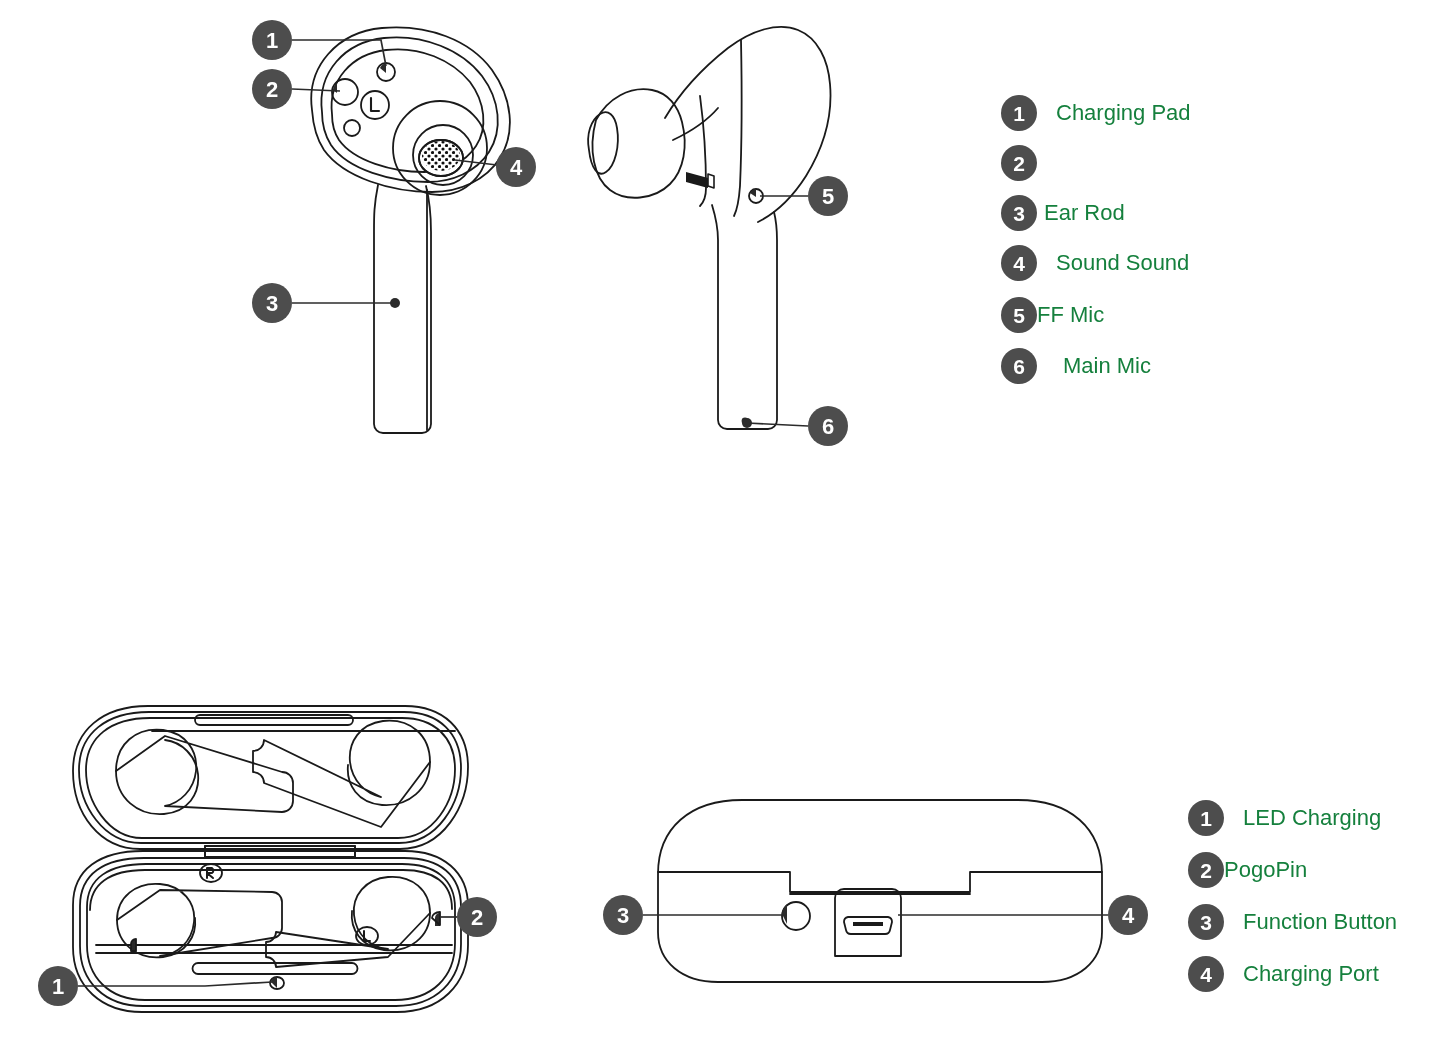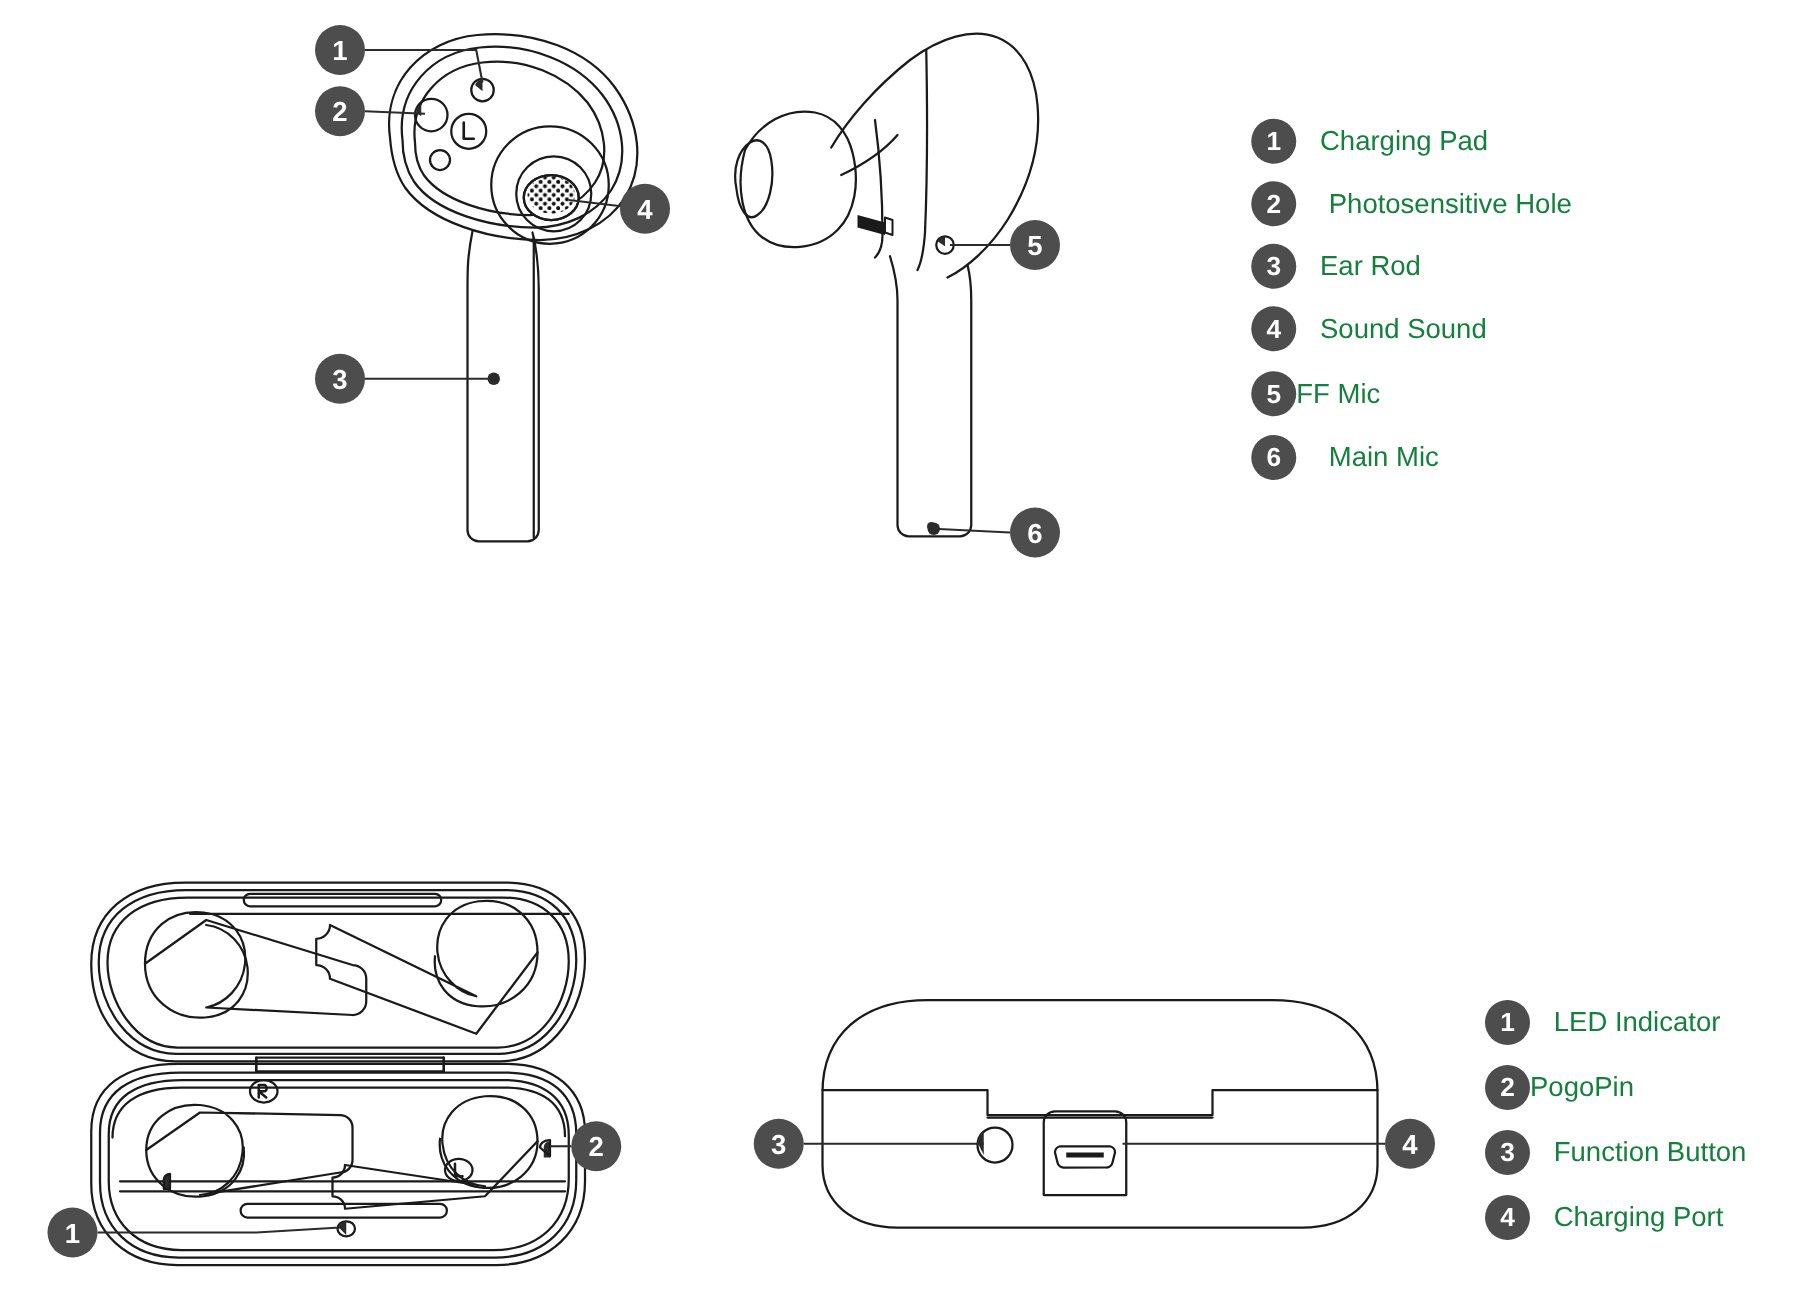--- a/index.html
+++ b/index.html
@@ -292,44 +292,43 @@
     </g>
   </svg>
 
   <div class="legend legend-top">
     <div class="legend-row" style="top:0px;left:0px;">
       <span class="badge">1</span>
       <span class="legend-label" style="margin-left:19px;">Charging Pad</span>
     </div>
     <div class="legend-row" style="top:50px;left:0px;">
       <span class="badge">2</span>
-      <span class="legend-label" style="margin-left:26px;">Photosensitive Hole</span>
     </div>
     <div class="legend-row" style="top:100px;left:0px;">
       <span class="badge">3</span>
-      <span class="legend-label" style="margin-left:19px;">Ear Rod</span>
+      <span class="legend-label" style="margin-left:7px;">Ear Rod</span>
     </div>
     <div class="legend-row" style="top:150px;left:0px;">
       <span class="badge">4</span>
       <span class="legend-label" style="margin-left:19px;">Sound Sound</span>
     </div>
     <div class="legend-row" style="top:202px;left:0px;">
       <span class="badge">5</span>
       <span class="legend-label" style="">FF Mic</span>
     </div>
     <div class="legend-row" style="top:253px;left:0px;">
       <span class="badge">6</span>
       <span class="legend-label" style="margin-left:26px;">Main Mic</span>
     </div>
   </div>
 
   <div class="legend legend-bottom">
     <div class="legend-row" style="top:0px;left:0px;">
       <span class="badge">1</span>
-      <span class="legend-label" style="margin-left:19px;">LED Indicator</span>
+      <span class="legend-label" style="margin-left:19px;">LED Charging</span>
     </div>
     <div class="legend-row" style="top:52px;left:0px;">
       <span class="badge">2</span>
       <span class="legend-label" style="">PogoPin</span>
     </div>
     <div class="legend-row" style="top:104px;left:0px;">
       <span class="badge">3</span>
       <span class="legend-label" style="margin-left:19px;">Function Button</span>
     </div>
     <div class="legend-row" style="top:156px;left:0px;">

